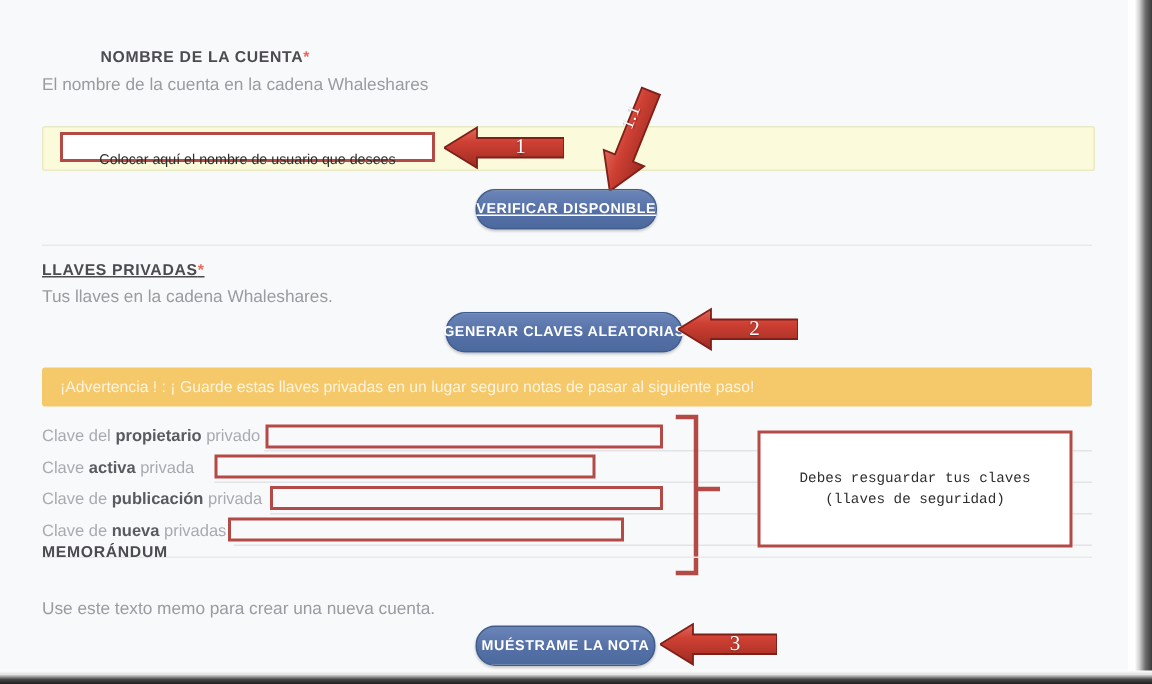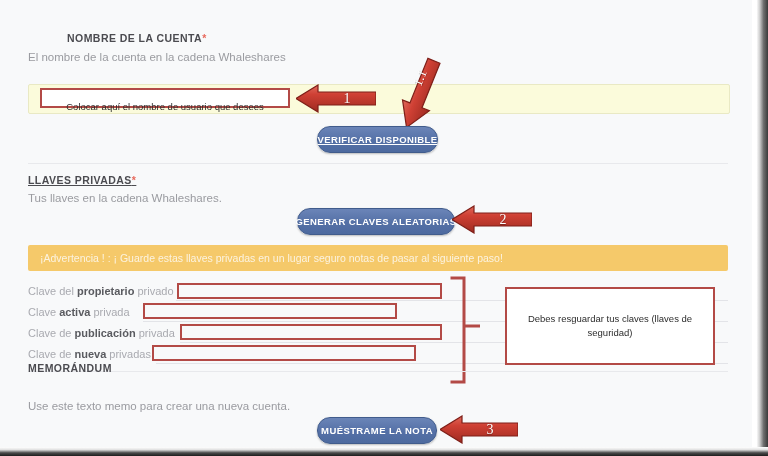--- a/index.html
+++ b/index.html
@@ -90,21 +90,21 @@
   }
   .redbox-filled{
     position:absolute;border:2px solid #b34a46;background:#ffffff;
     box-sizing:border-box;
   }
   .callout{
     position:absolute;border:2px solid #b34a46;background:#ffffff;
     box-sizing:border-box;
     display:flex;align-items:center;justify-content:center;
     text-align:center;
-    font-size:9.5px;color:#2d2d2d;line-height:1.45;padding:0 14px;
+    font-size:9.5px;color:#2d2d2d;line-height:1.45;padding:0 14px;font-family:Liberation Mono, monospace;
   }
 
   
   .arrow{position:absolute;}
   .arrow .num{
     position:absolute;color:#ffffff;font-size:14px;font-weight:normal;
     font-family:"Liberation Serif", serif;
     left:0;top:0;width:100%;height:100%;
     display:flex;align-items:center;justify-content:center;
     padding-left:22px;box-sizing:border-box;

